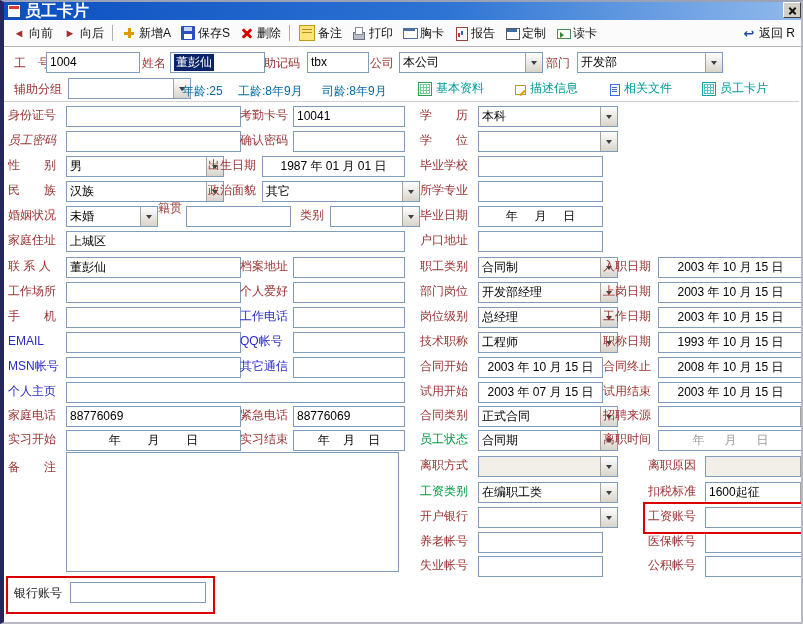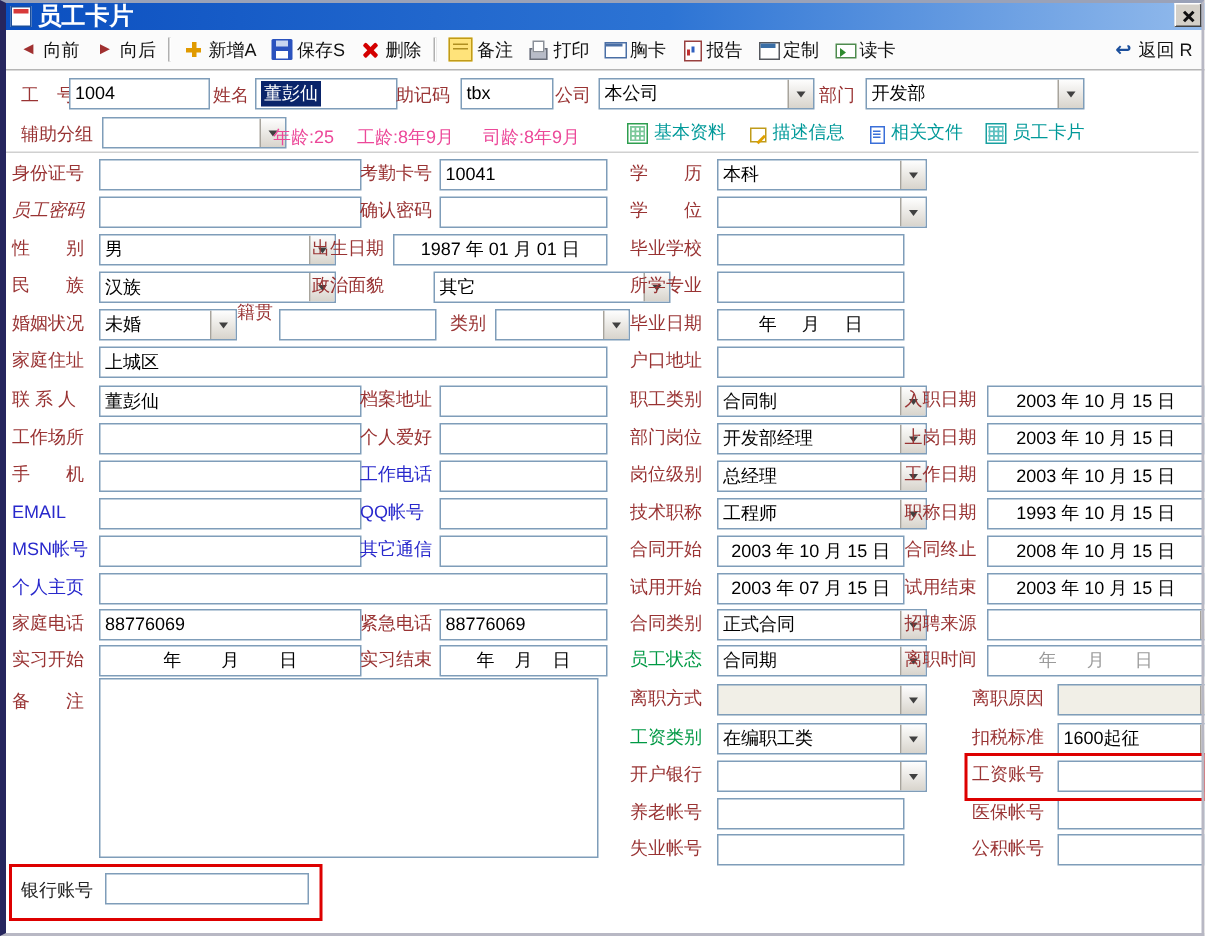--- a/index.html
+++ b/index.html
@@ -42,35 +42,35 @@
   .i-custom::before{content:"";position:absolute;left:1px;top:2px;width:12px;height:10px;background:#fff;border:1px solid #55585e}
   .i-custom::after{content:"";position:absolute;left:2px;top:3px;width:10px;height:3px;background:#3a6ea5}
   .i-readcard::before{content:"";position:absolute;left:1px;top:3px;width:12px;height:8px;background:#fff;border:1px solid #4e8b4e}
   .i-readcard::after{content:"";position:absolute;left:4px;top:6px;width:0;height:0;border-left:4px solid #2e8b2e;border-top:3px solid transparent;border-bottom:3px solid transparent}
   .i-return::before{content:"↩";color:#1b4f9c;font-size:13px;font-weight:bold}
   
   .flabel{position:absolute;white-space:pre;color:#993333;line-height:13px;font-size:12px;z-index:2}
   .c-blue{color:#2929cc}
   .c-green{color:#009944}
   .c-black{color:#222}
-  .red-text{position:absolute;color:#ec4899;white-space:pre;z-index:2}
+  .red-text{position:absolute;color:#0369a1;white-space:pre;z-index:2}
   .field{position:absolute;height:19px;border:1px solid #7f9db9;background:#fff;display:flex;align-items:center;padding:0 3px;overflow:hidden;z-index:2}
   .field .fval{white-space:pre;overflow:hidden;line-height:17px}
   .field.select{padding-right:18px}
   .ddbtn{position:absolute;right:0;top:0;bottom:0;width:16px;background:linear-gradient(#fefefe,#d8d4cc);border-left:1px solid #a8a49c;display:flex;align-items:center;justify-content:center}
   .ddarrow{width:0;height:0;border-left:3px solid transparent;border-right:3px solid transparent;border-top:4px solid #404040}
   .field.date{justify-content:center}
   .field.disabled{background:#f1efe7;color:#948f85}
   .field.date.disabled{background:#fff;color:#9a9a9a}
   .sel{background:#0a246a;color:#fff;padding:0 2px}
   .remark-box{position:absolute;border:1px solid #7f9db9;background:#fff;z-index:2}
   .hline{position:absolute;height:1px;background:#d0d0d0;box-shadow:0 1px 0 #fff;z-index:1}
   .hl-rect{position:absolute;border:2px solid #dd0000;pointer-events:none;z-index:8}
   
-  .tabs{position:absolute;left:418px;top:80px;display:flex;gap:15px;align-items:center;z-index:2}
+  .tabs{position:absolute;left:418px;top:80px;display:flex;gap:30px;align-items:center;z-index:2}
   .tab{display:flex;align-items:center;gap:4px;color:#009999;cursor:default}
   .ticon{width:12px;height:12px;position:relative;display:inline-block;flex:0 0 auto}
   .ti-basic{background:#fff;border:1px solid #2e9e4f}
   .ti-basic::before{content:"";position:absolute;inset:1px;background-image:linear-gradient(#7cc89a 1px,transparent 1px),linear-gradient(90deg,#7cc89a 1px,transparent 1px);background-size:3px 3px}
   .ti-desc::before{content:"";position:absolute;left:1px;top:2px;width:9px;height:8px;background:#fff;border:1px solid #c09b1a}
   .ti-desc::after{content:"";position:absolute;right:0;bottom:1px;width:7px;height:2px;background:#e0a000;transform:rotate(-45deg)}
   .ti-files::before{content:"";position:absolute;left:2px;top:1px;width:8px;height:10px;background:#fff;border:1px solid #3a6fd8}
   .ti-files::after{content:"";position:absolute;left:4px;top:4px;width:5px;height:1px;background:#3a6fd8;box-shadow:0 2px 0 #3a6fd8,0 4px 0 #3a6fd8}
   .ti-class{background:#fff;border:1px solid #18a0a0}
   .ti-class::before{content:"";position:absolute;inset:1px;background-image:linear-gradient(#5cc0c0 1px,transparent 1px),linear-gradient(90deg,#5cc0c0 1px,transparent 1px);background-size:3px 3px}
@@ -233,21 +233,21 @@
         <span class="fval">1987 年 01 月 01 日</span>
       </div>
       <span class="flabel" style="left: 8px; top: 184px;">民　　族</span>
       <div class="field select" style="left: 66px; top: 181px; width: 135px;">
         <span class="fval">汉族</span>
         <span class="ddbtn">
           <span class="ddarrow"></span>
         </span>
       </div>
       <span class="flabel" style="left: 208px; top: 184px;">政治面貌</span>
-      <div class="field select" style="left: 262px; top: 181px; width: 135px; margin-left: 27px;">
+      <div class="field select" style="left: 262px; top: 181px; width: 135px;">
         <span class="fval">其它</span>
         <span class="ddbtn">
           <span class="ddarrow"></span>
         </span>
       </div>
       <span class="flabel" style="left: 8px; top: 209px;">婚姻状况</span>
       <div class="field select" style="left: 66px; top: 206px; width: 69px;">
         <span class="fval">未婚</span>
         <span class="ddbtn">
           <span class="ddarrow"></span>

